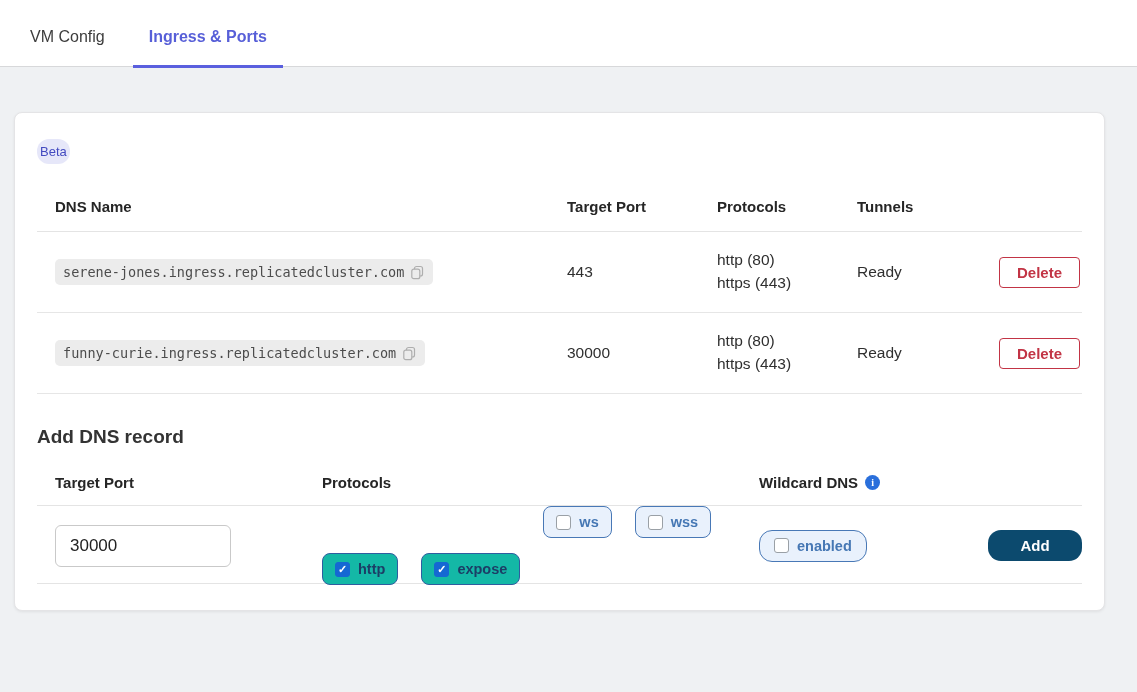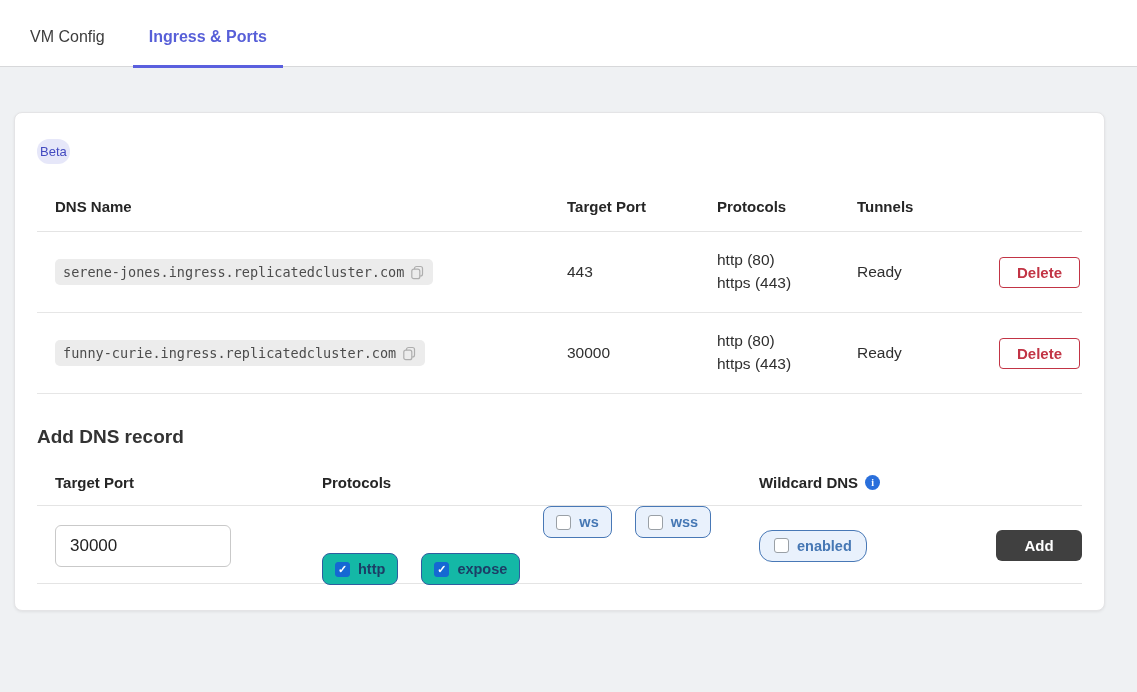--- a/index.html
+++ b/index.html
@@ -180,28 +180,28 @@
   .pill input:checked::after {
     content: "\2713";
     color: #ffffff;
     font-size: 11px;
     font-weight: bold;
     line-height: 1;
   }
   .pill-rounder { border-radius: 13px; padding: 0 14px; }
 
   .add-btn {
-    background: #404040;
+    background: #0c4a6e;
     color: #ffffff;
     border: none;
-    border-radius: 6px;
+    border-radius: 13px;
     font-weight: bold;
     font-size: 15px;
     font-family: "Liberation Sans", sans-serif;
-    width: 86px;
+    width: 94px;
     height: 31px;
     cursor: pointer;
   }
   .card-bottom-pad { height: 26px; }
 </style>
 </head>
 <body>
 
 <div class="tabbar">
   <div class="tab">VM Config</div>

